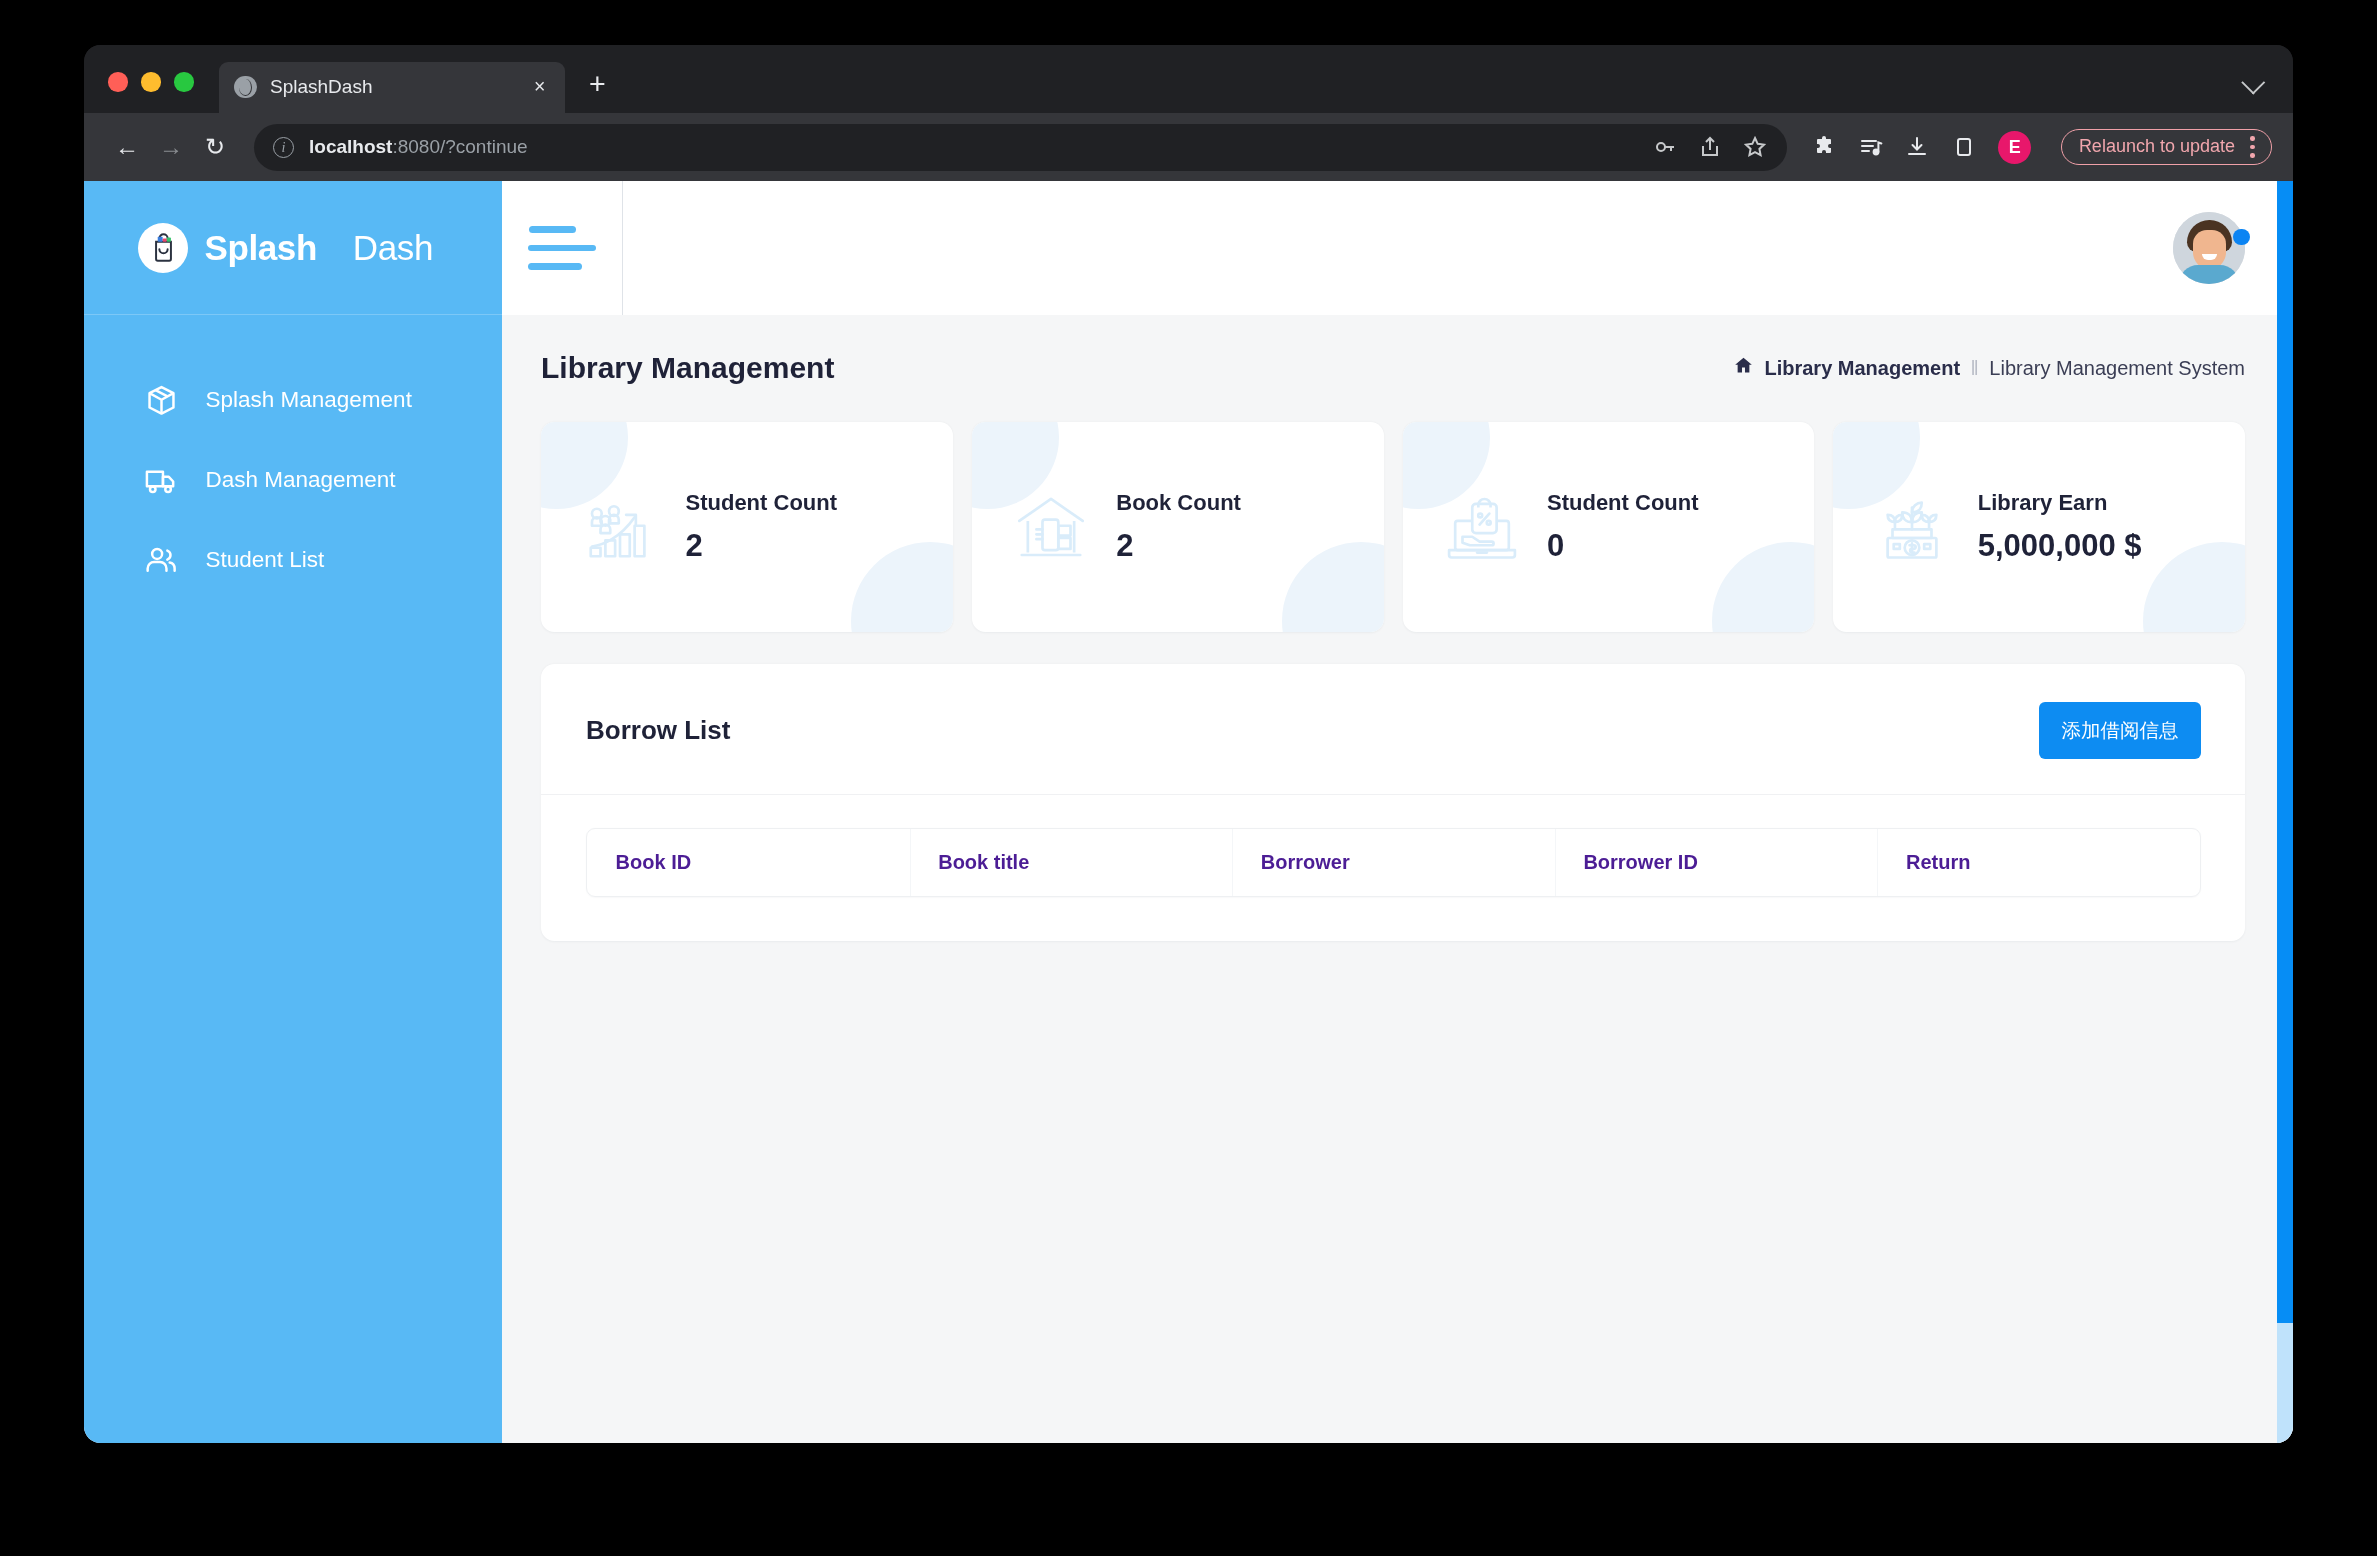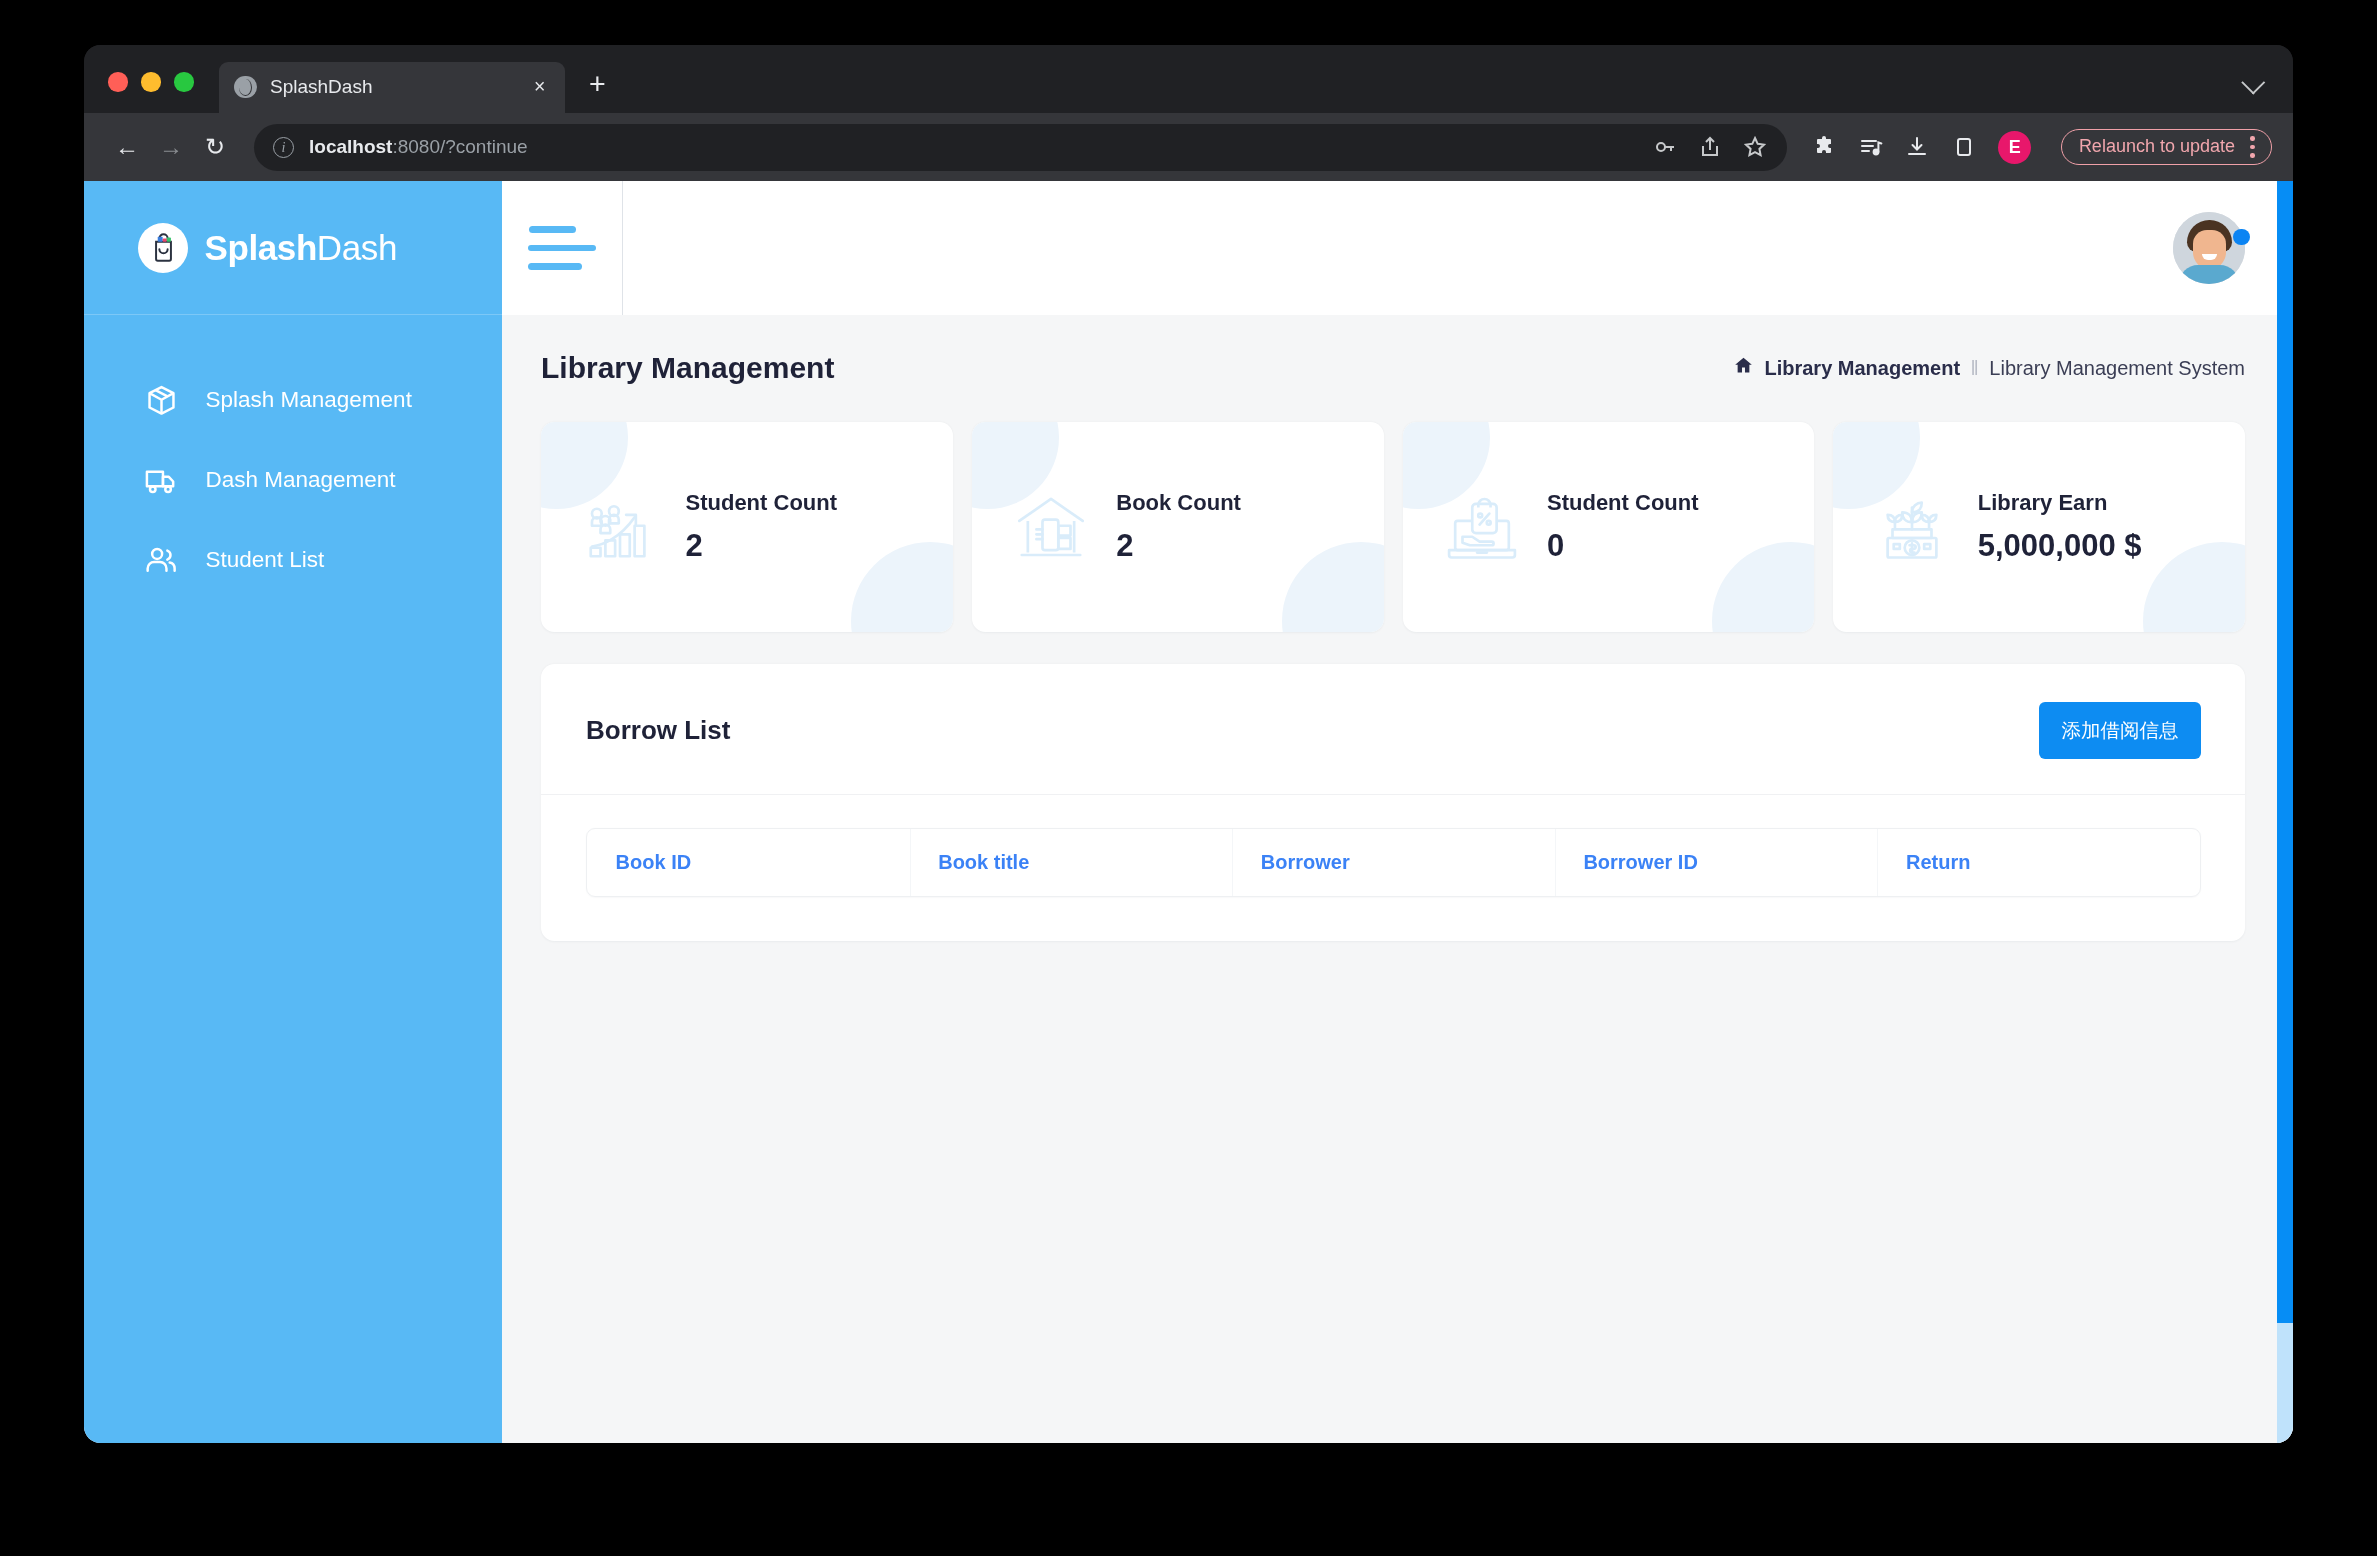--- a/index.html
+++ b/index.html
@@ -114,21 +114,21 @@
   .logo-wrap {
     height:134px; display:flex; align-items:center; padding-left:54px;
     border-bottom:0.8px solid rgba(255,255,255,.22);
   }
   .logo-mark {
     width:50px; height:50px; border-radius:50%; background:#fff;
     margin-right:16.5px; flex:none; display:flex; align-items:center; justify-content:center;
   }
   .logo-text { font-size:35px; color:#fff; letter-spacing:-0.4px; white-space:nowrap; }
   .logo-text .b { font-weight:700; }
-  .logo-text .l { font-weight:300; }
+  .logo-text .l { font-weight:300;margin-left:36px; }
 
   .navlist { padding-top:45px; }
   .navitem {
     display:flex; align-items:center; height:80px; padding-left:60px;
   }
   .navicon { width:39px; margin-right:22.5px; flex:none; display:flex; align-items:center; }
   .navlabel { color:#fff; font-size:22.5px; white-space:nowrap; }
 
   
   .main { flex:1; min-width:0; display:flex; flex-direction:column; }
@@ -218,21 +218,21 @@
     white-space:nowrap;
   }
   .table-wrap { padding:33px 44px 0 45px; }
   .thead {
     display:flex; border:0.8px solid #eef0f2; border-radius:9px;
     height:69px; align-items:center;
     box-shadow:0 0.8px 1.5px rgba(20,30,60,.03);
   }
   .th {
     flex:1; padding-left:28.6px; font-size:20px; font-weight:600;
-    color:#3b82f6; white-space:nowrap; position:relative; height:100%;
+    color:#4c1d95; white-space:nowrap; position:relative; height:100%;
     display:flex; align-items:center;
   }
   .th + .th::before {
     content:""; position:absolute; left:0; top:0; bottom:0;
     width:0.8px; background:#f4f6f8;
   }
 
   
   .scrollbar {
     position:absolute; right:0; top:0; width:16.5px; height:100%;

